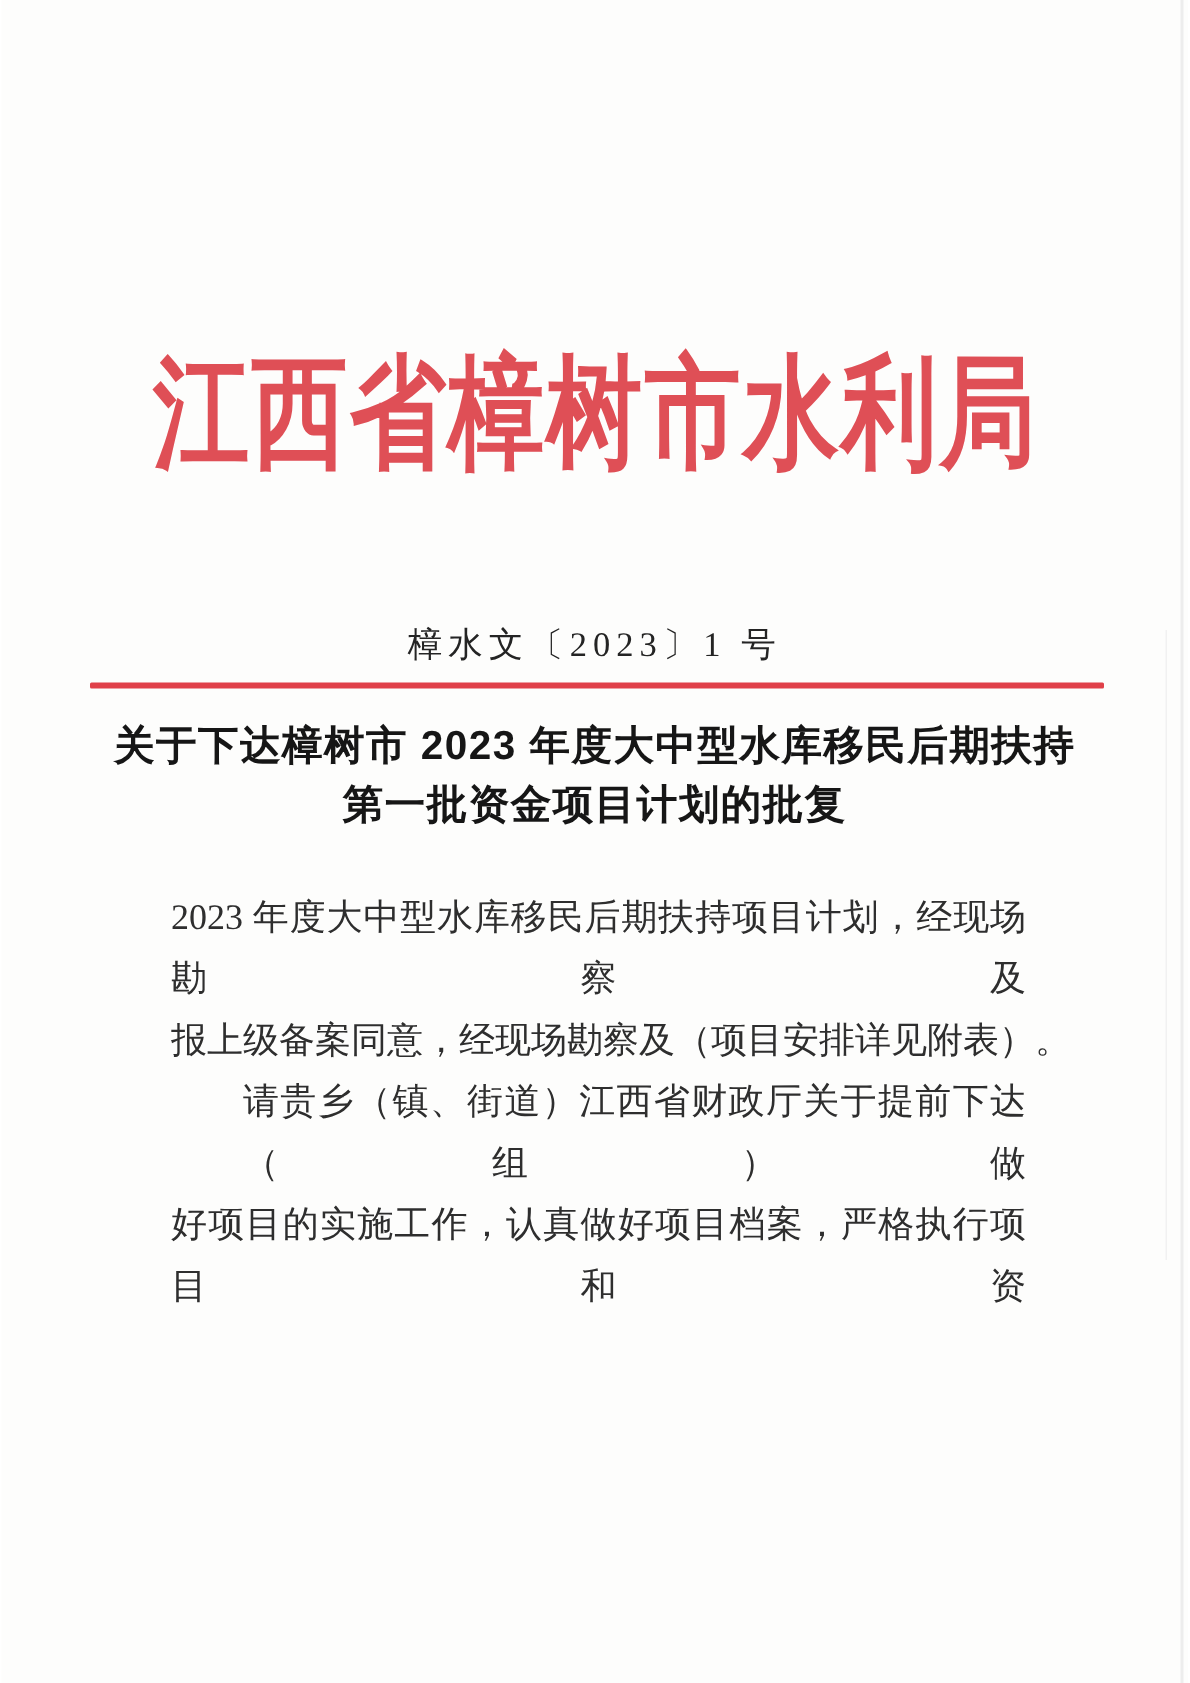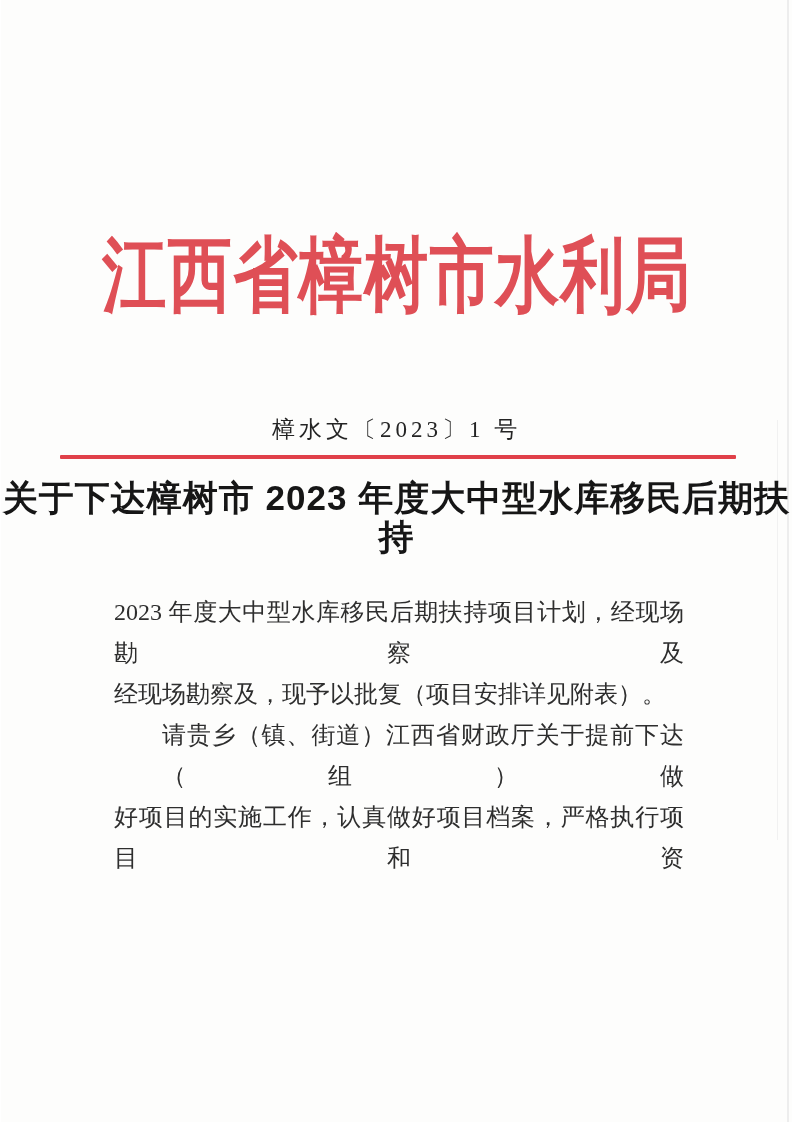--- a/index.html
+++ b/index.html
@@ -80,21 +80,21 @@
 
   
   .doc-title {
     position: absolute;
     top: 478px;
     left: 0;
     right: 0;
     text-align: center;
     font-family: "Liberation Sans", "DejaVu Sans", sans-serif;
     font-weight: bold;
-    font-size: 35px;
+    font-size: 27px;
     line-height: 39px;
     color: #161616;
     letter-spacing: 1px;
   }
 
   
   .body-text {
     position: absolute;
     top: 592px;
     left: 113px;
@@ -129,23 +129,24 @@
   <div class="agency-title">
     <span class="squeeze">江西省樟树市水利局</span>
   </div>
 
   <div class="doc-number">樟水文〔2023〕1 号</div>
 
   <div class="red-rule"></div>
 
   <div class="doc-title">
     <div>关于下达樟树市 2023 年度大中型水库移民后期扶持</div>
+    <div>第一批资金项目计划的批复</div>
   </div>
 
   <div class="body-text">
     <div class="line just">2023 年度大中型水库移民后期扶持项目计划，经现场勘察及</div>
-    <div class="line">经现场勘察及，现予以批复（项目安排详见附表）。</div>
+    <div class="line">报上级备案同意，经现场勘察及（项目安排详见附表）。</div>
     <div class="line just indent">请贵乡（镇、街道）江西省财政厅关于提前下达（组）做</div>
     <div class="line just">好项目的实施工作，认真做好项目档案，严格执行项目和资</div>
 
   </div>
 
 </div>
 
 </body></html>

